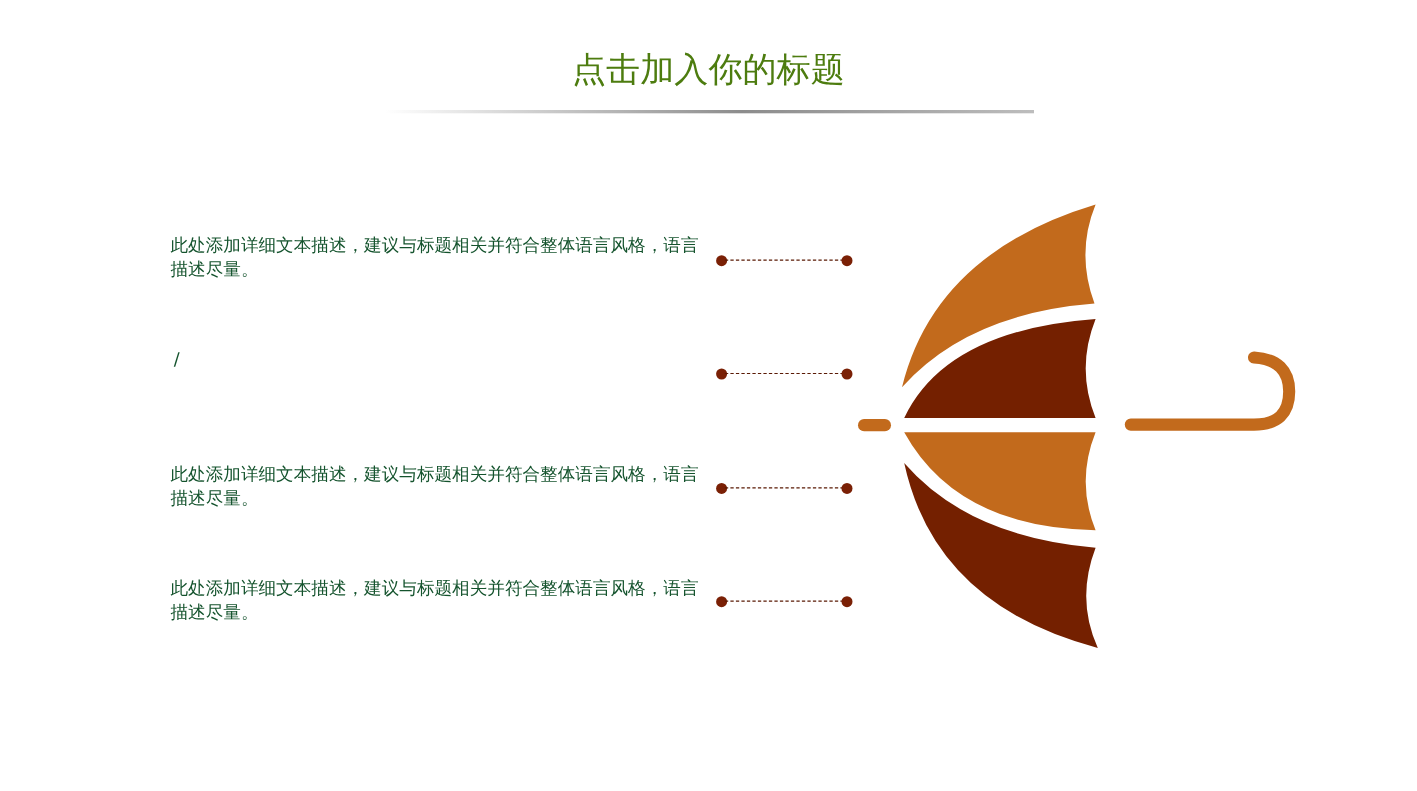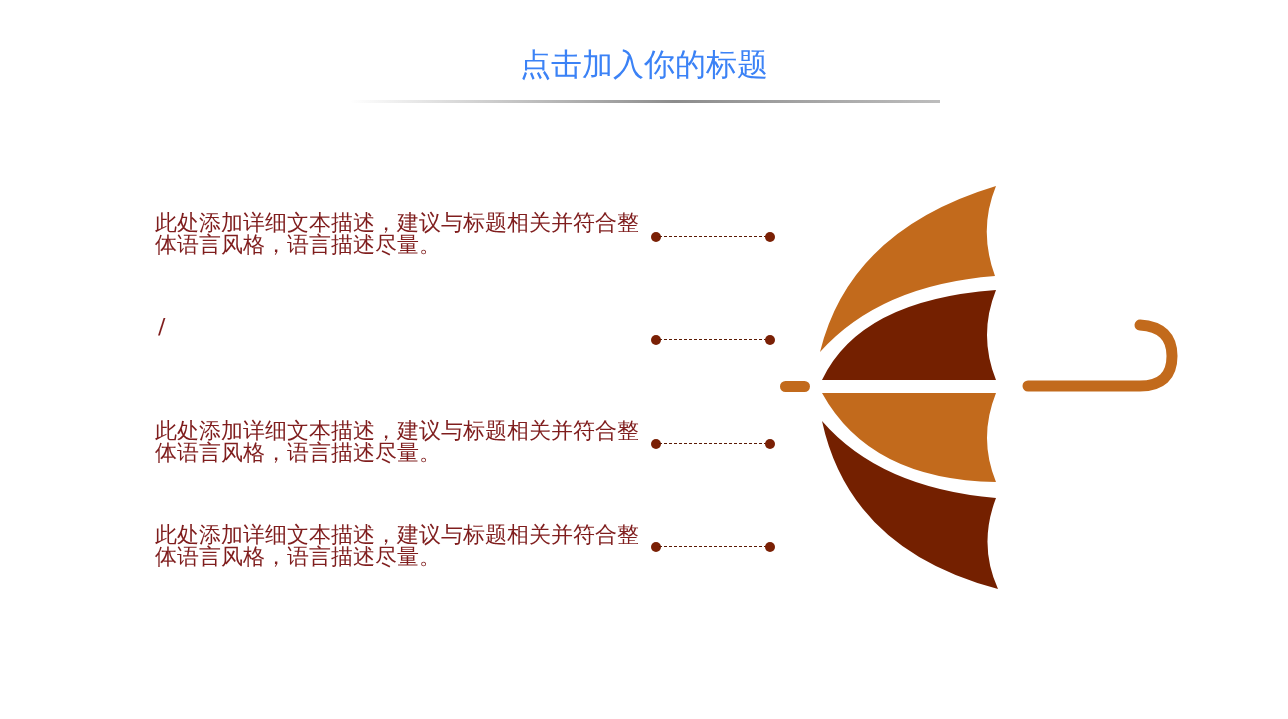--- a/index.html
+++ b/index.html
@@ -2,29 +2,29 @@
 <html><head>
   <meta charset="utf-8">
   <style>
     html, body { margin: 0; padding: 0; }
     body {
       width: 1288px; height: 719px; background: #ffffff; position: relative; overflow: hidden;
       font-family: "DejaVu Sans", "Liberation Sans", sans-serif;
     }
     .title {
       position: absolute; left: 0; width: 1288px; top: 42px; text-align: center;
-      font-size: 31px; color: #3b82f6; letter-spacing: 0px; line-height: 44px;
+      font-size: 31px; color: #4d7c0f; letter-spacing: 0px; line-height: 44px;
     }
     .title-rule {
       position: absolute; left: 350px; top: 100px; width: 590px; height: 3px;
       background: linear-gradient(to right, rgba(140,140,140,0) 0%, #8c8c8c 55%, #bdbdbd 100%);
     }
     .desc {
-      position: absolute; left: 155px; width: 490px; font-size: 22px; line-height: 22px;
-      color: #7f1d1d;
+      position: absolute; left: 155px; width: 490px; font-size: 16px; line-height: 22px;
+      color: #14532d;
     }
     .connector {
       position: absolute; left: 651px; width: 124px; height: 10px;
     }
     .connector .dot {
       position: absolute; top: 0; width: 10px; height: 10px; border-radius: 50%; background: #7a2005;
     }
     .connector .dot.l { left: 0; }
     .connector .dot.r { right: 0; }
     .connector .line {

